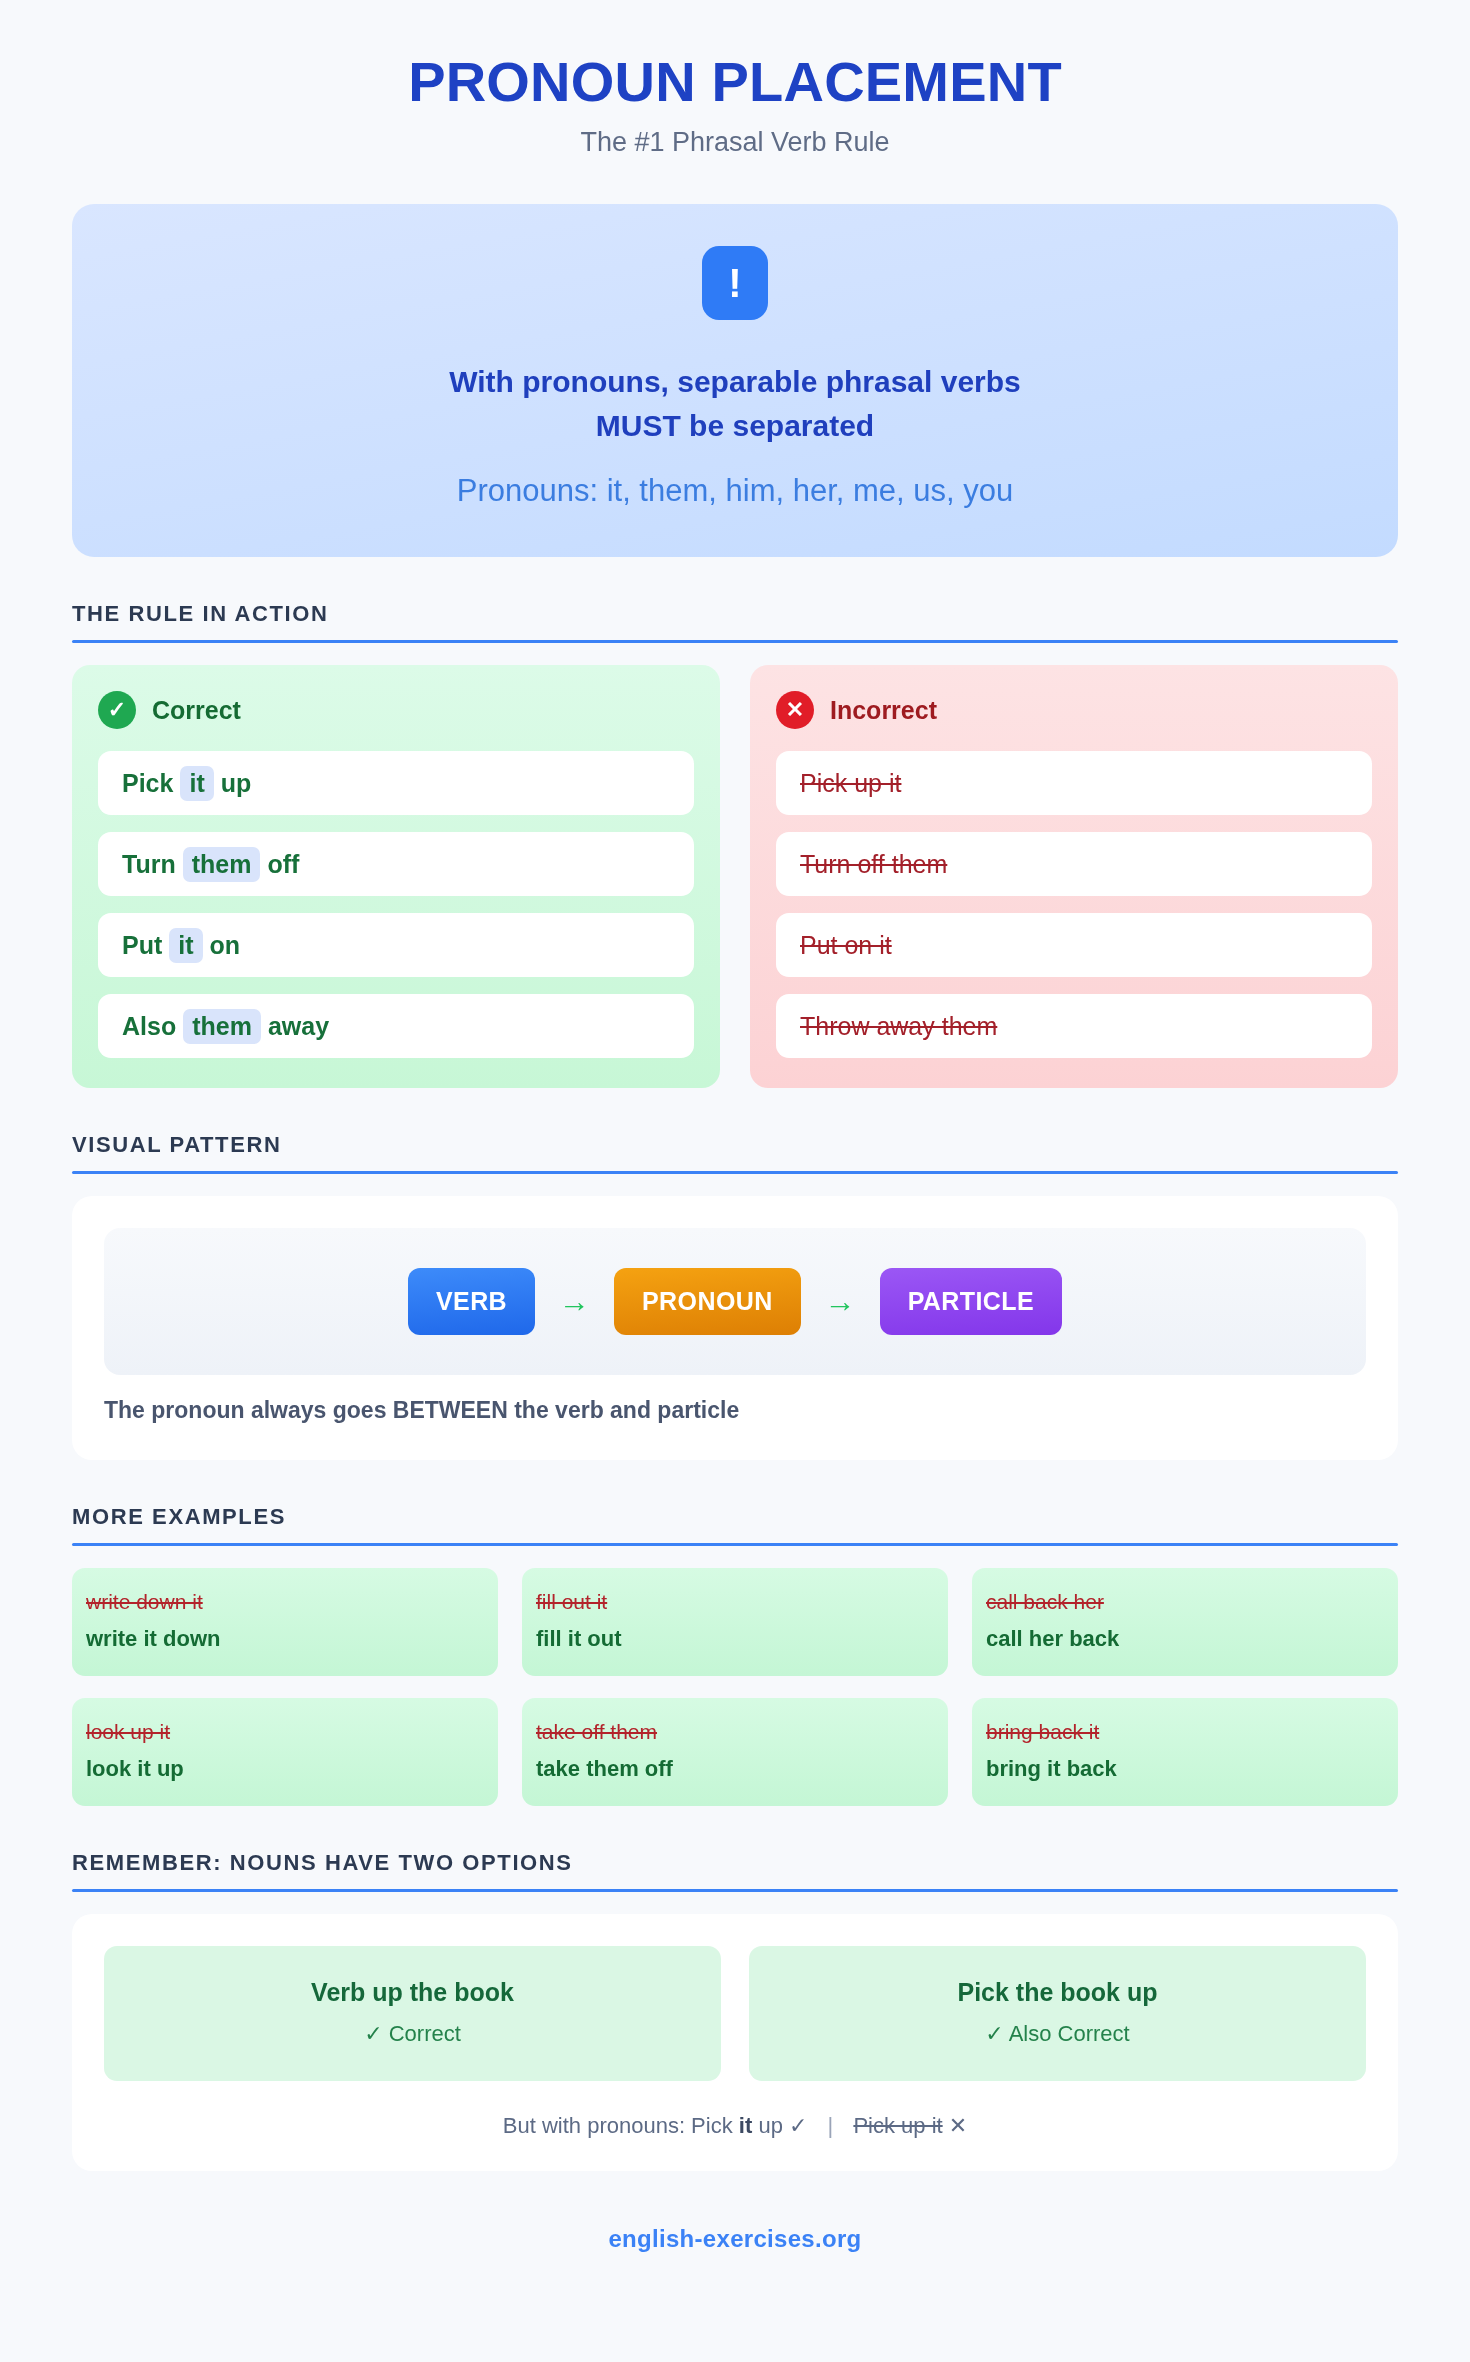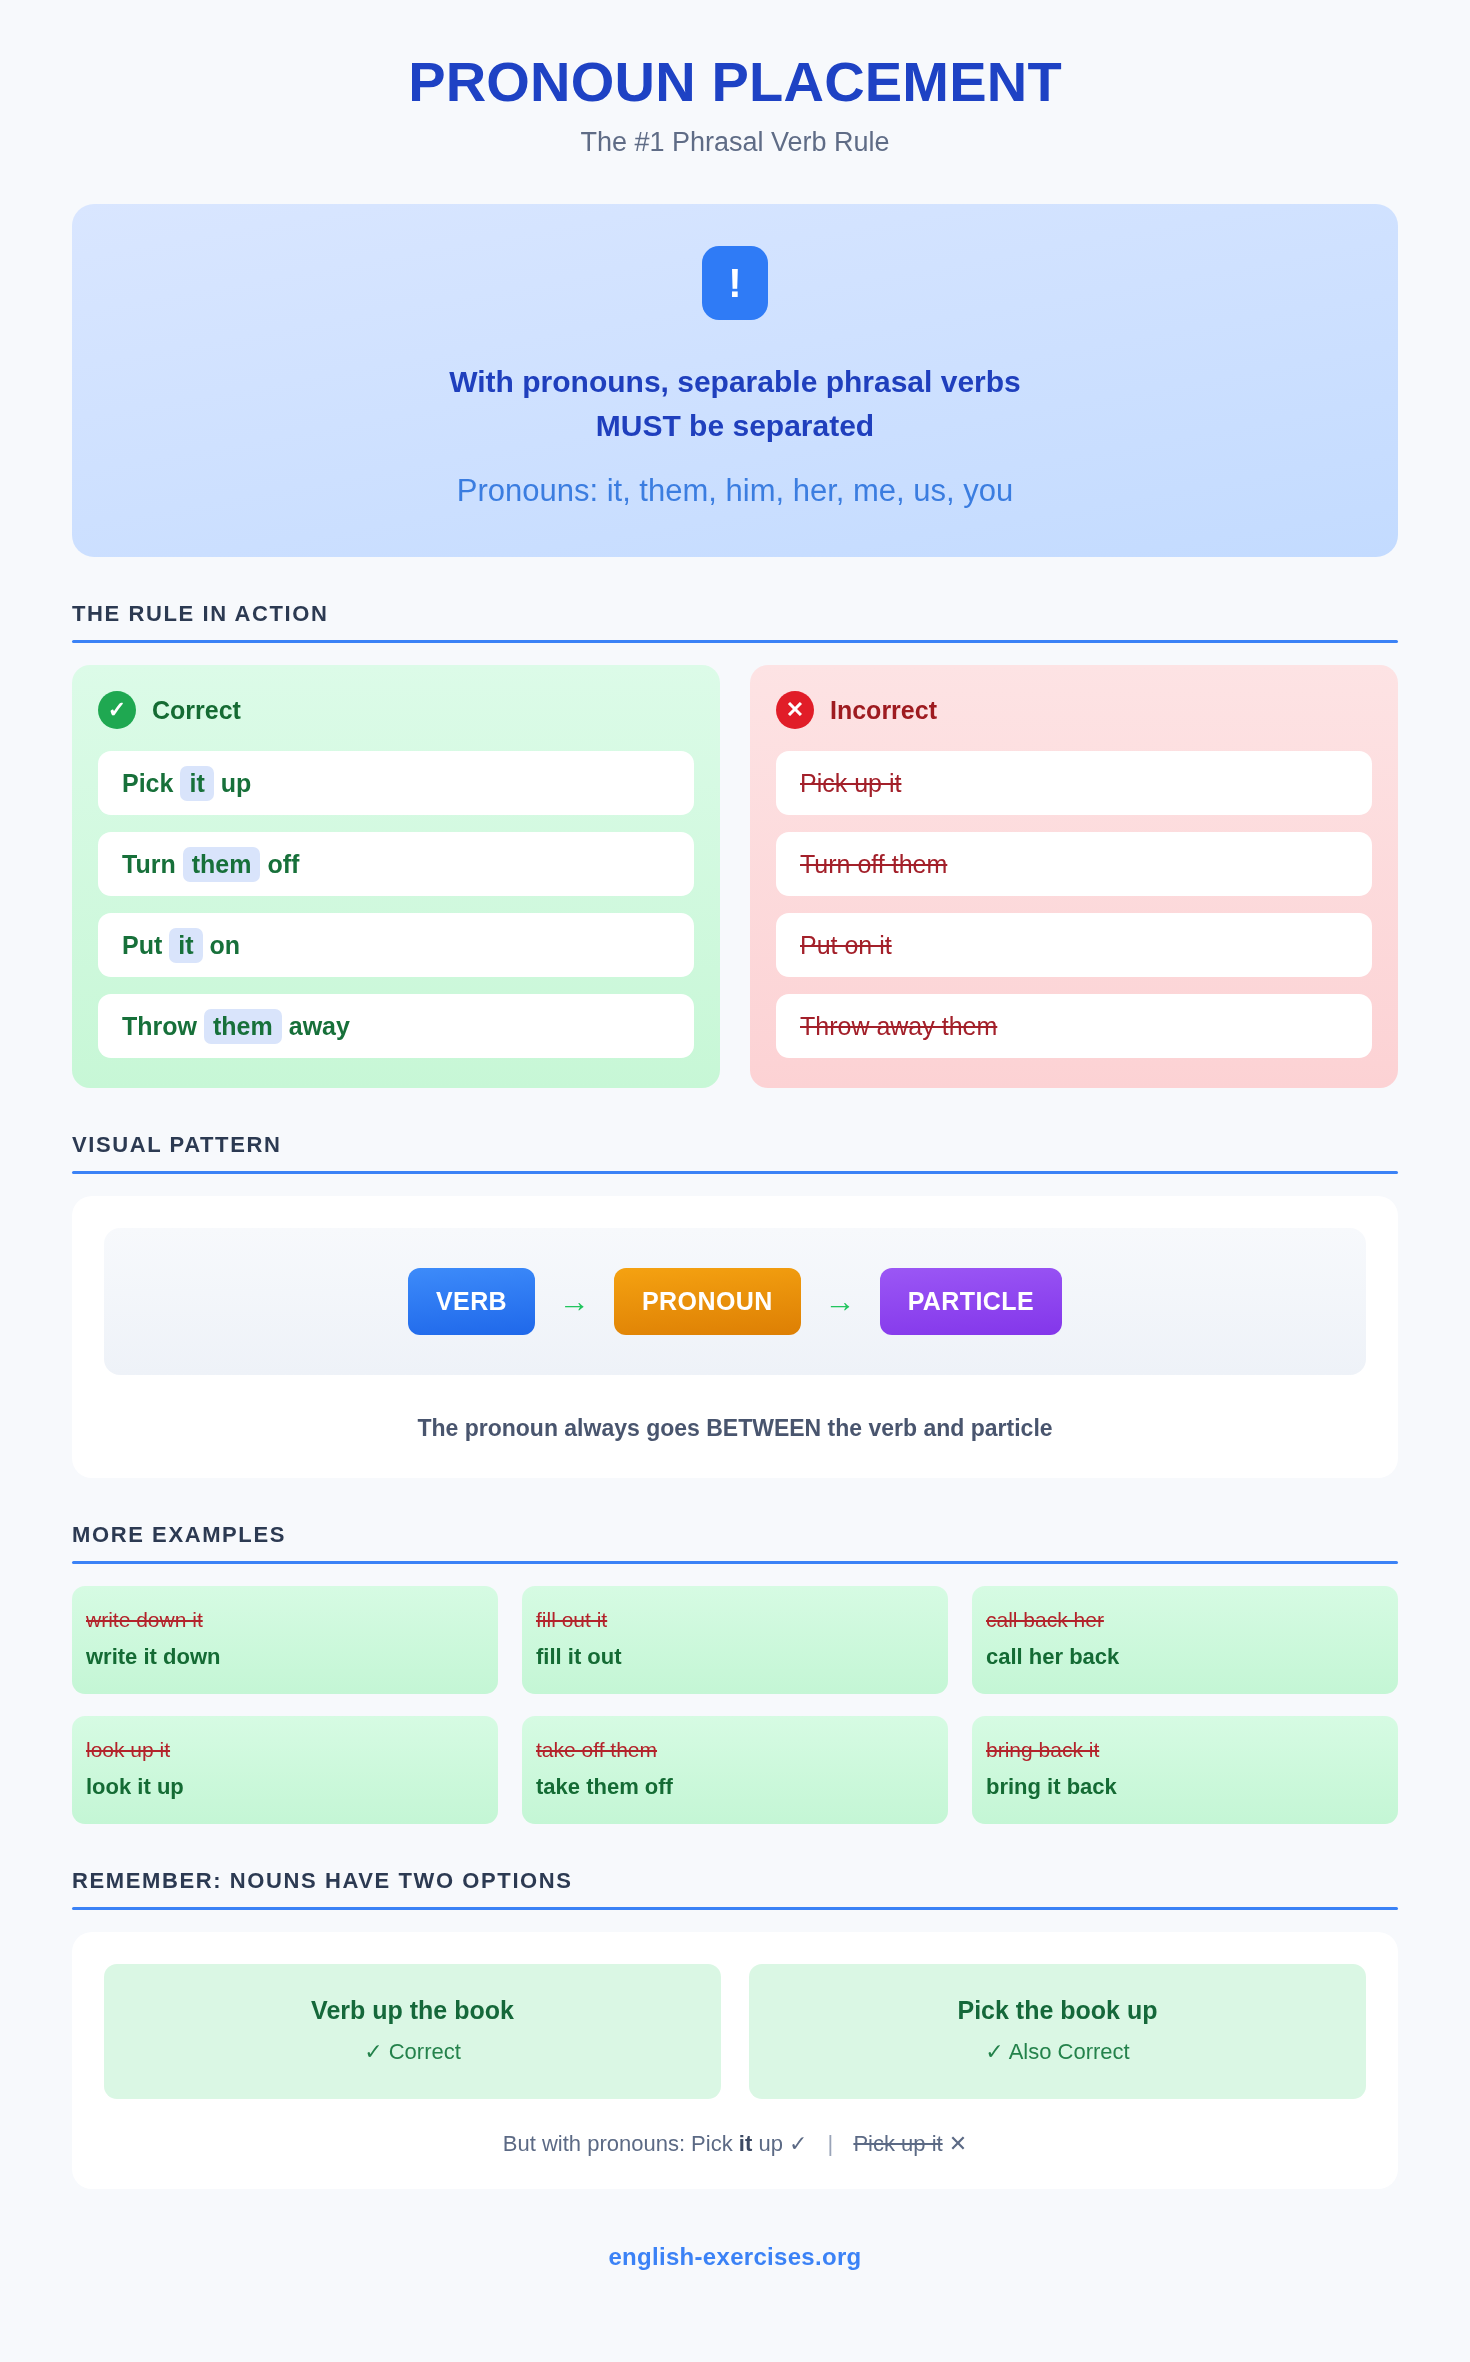--- a/index.html
+++ b/index.html
@@ -180,22 +180,21 @@
     padding: 21px 28px;
     line-height: 1;
   }
   .chip.verb     { background: linear-gradient(175deg,#3d8bfa 0%,#1f68ea 100%); }
   .chip.pronoun  { background: linear-gradient(175deg,#f5a211 0%,#dd7f04 100%); }
   .chip.particle { background: linear-gradient(175deg,#9b57f5 0%,#8336ea 100%); }
 
   .arrow { color: #22c55e; font-size: 31px; line-height: 1; font-weight: 700; }
 
   .pattern-note {
-    margin-top: 40px;
-    text-align: center;
+    margin-top: 22px;
     font-size: 23px;
     font-weight: 700;
     color: #49556e;
   }
 
   
   .ex-grid {
     margin-top: 22px;
     display: grid;
     grid-template-columns: repeat(3, 1fr);
@@ -305,21 +304,21 @@
         <span>Turn</span>
         <span class="pron">them</span>
         <span>off</span>
       </div>
       <div class="cmp-item ok">
         <span>Put</span>
         <span class="pron">it</span>
         <span>on</span>
       </div>
       <div class="cmp-item ok">
-        <span>Throw</span>
+        <span>Also</span>
         <span class="pron">them</span>
         <span>away</span>
       </div>
     </div>
 
     <div class="cmp-panel bad">
       <div class="cmp-head">
         <div class="cmp-icon bad">
           <span>✕</span>
         </div>

